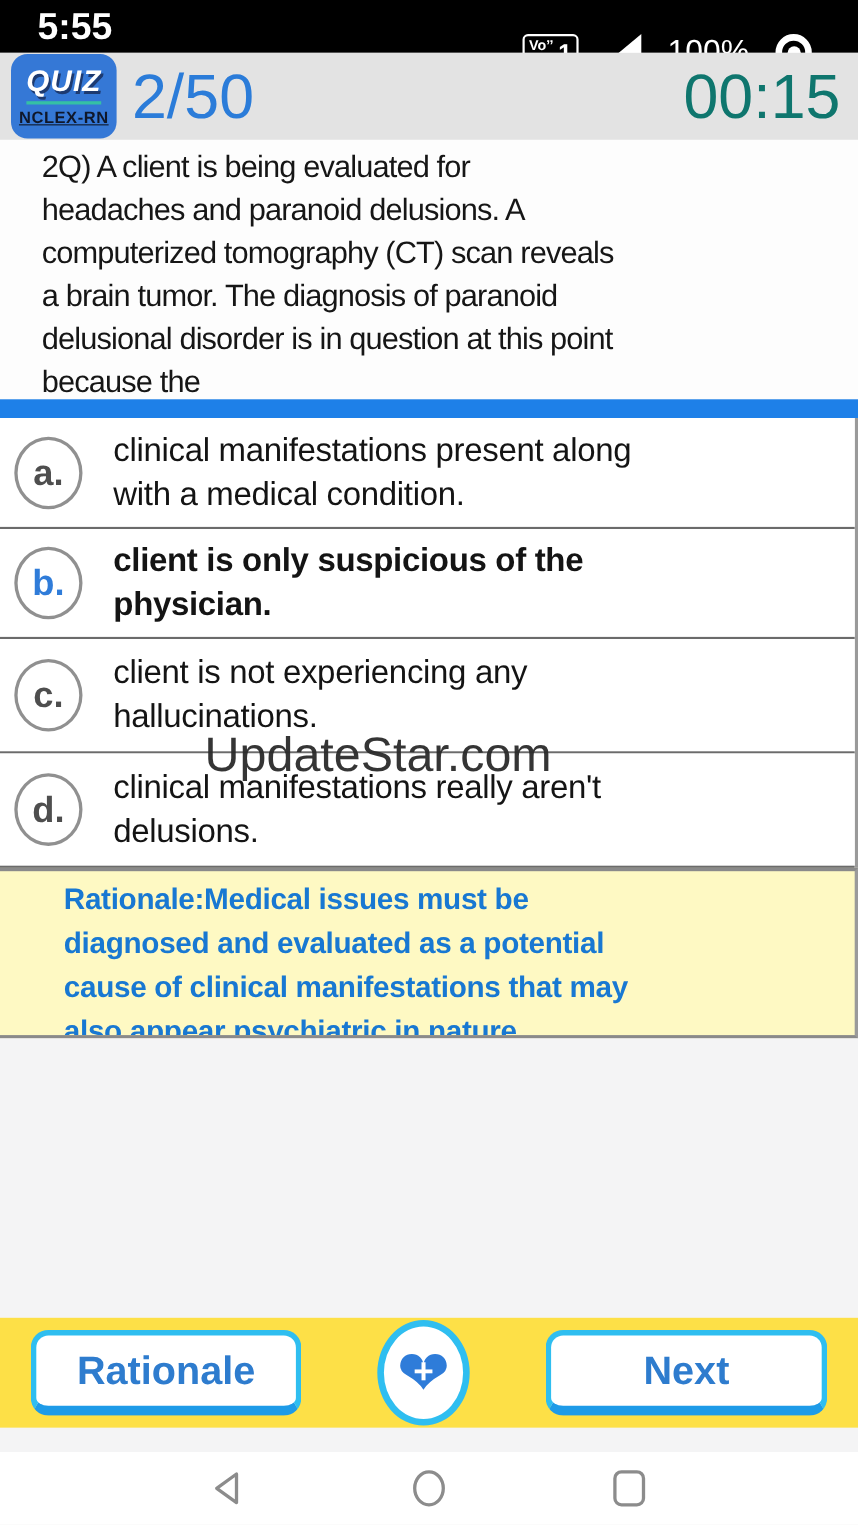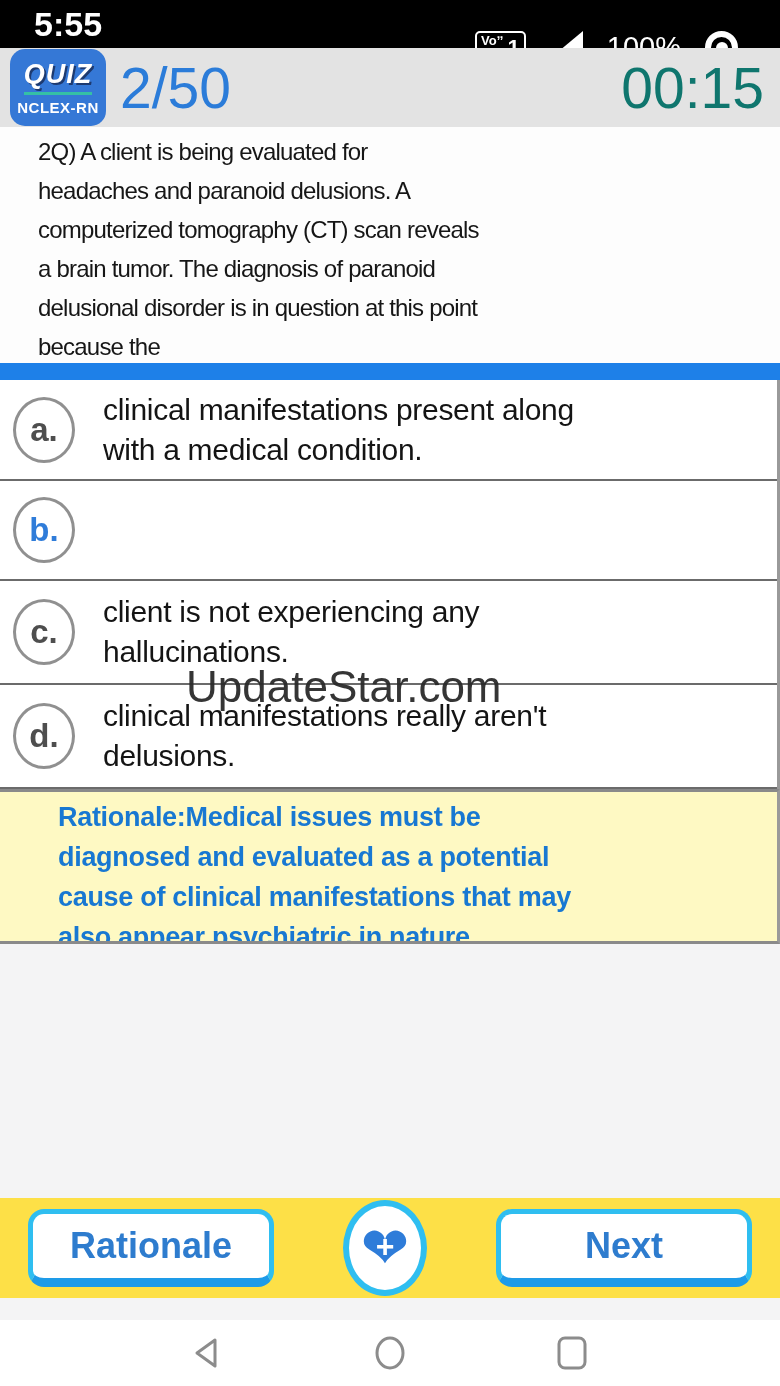--- a/index.html
+++ b/index.html
@@ -31,28 +31,28 @@
   
   .header { flex:none; height:79px; background:#E3E3E3; display:flex; align-items:center; position:relative;gap:19px; }
   .app-icon {
     position:absolute; left:10px; top:1px; width:96px; height:77px;
     background:#3578D6; border-radius:15px;
     display:flex; flex-direction:column; align-items:center; justify-content:center; padding:4px;
   }
   .app-icon .t1 { font-style:italic; font-weight:bold; font-size:27px; color:#fff;
     text-shadow:2px 2px 0 #1d3a70; letter-spacing:1px; }
   .app-icon .underline { width:68px; height:3px; background:#35C0A5; margin:2px 0 4px; }
-  .app-icon .t2 { font-weight:bold; font-size:15px; color:#ffffff; letter-spacing:.5px; }
+  .app-icon .t2 { font-weight:bold; font-size:15px; color:#0f172a; letter-spacing:.5px;text-decoration:underline; }
   .progress { margin-left:120px; font-size:57px; color:#2B7CD9; }
   .timer { margin-left:auto; margin-right:16px; font-size:57px; color:#0f766e; }
 
   
   .question {
     flex:none; height:236px; background:#FDFDFD; color:#161616;
-    font-size:24px; line-height:39px; letter-spacing:-0.8px;
+    font-size:28px; line-height:39px; letter-spacing:-0.8px;
     padding:5px 0 0 38px; white-space:pre-line; overflow:hidden;
   }
   .divider { flex:none; height:17px; background:#1E80E8; }
 
   
   .options { flex:none; background:#fff; border-right:3px solid #9a9a9a; }
   .option-row { display:flex; align-items:center; border-bottom:2px solid #6b6b6b; background:#fff; }
   .option-row:nth-child(1){ height:101px; }
   .option-row:nth-child(2){ height:100px; }
   .option-row:nth-child(3){ height:104px; }
@@ -149,20 +149,22 @@
   <div class="divider"></div>
 
   <div class="options">
     <div class="option-row">
       <div class="option-letter">a.</div>
       <div class="option-text">clinical manifestations present along
 with a medical condition.</div>
     </div>
     <div class="option-row selected">
       <div class="option-letter">b.</div>
+      <div class="option-text">client is only suspicious of the
+physician.</div>
     </div>
     <div class="option-row">
       <div class="option-letter">c.</div>
       <div class="option-text">client is not experiencing any
 hallucinations.</div>
     </div>
     <div class="option-row">
       <div class="option-letter">d.</div>
       <div class="option-text">clinical manifestations really aren't
 delusions.</div>

